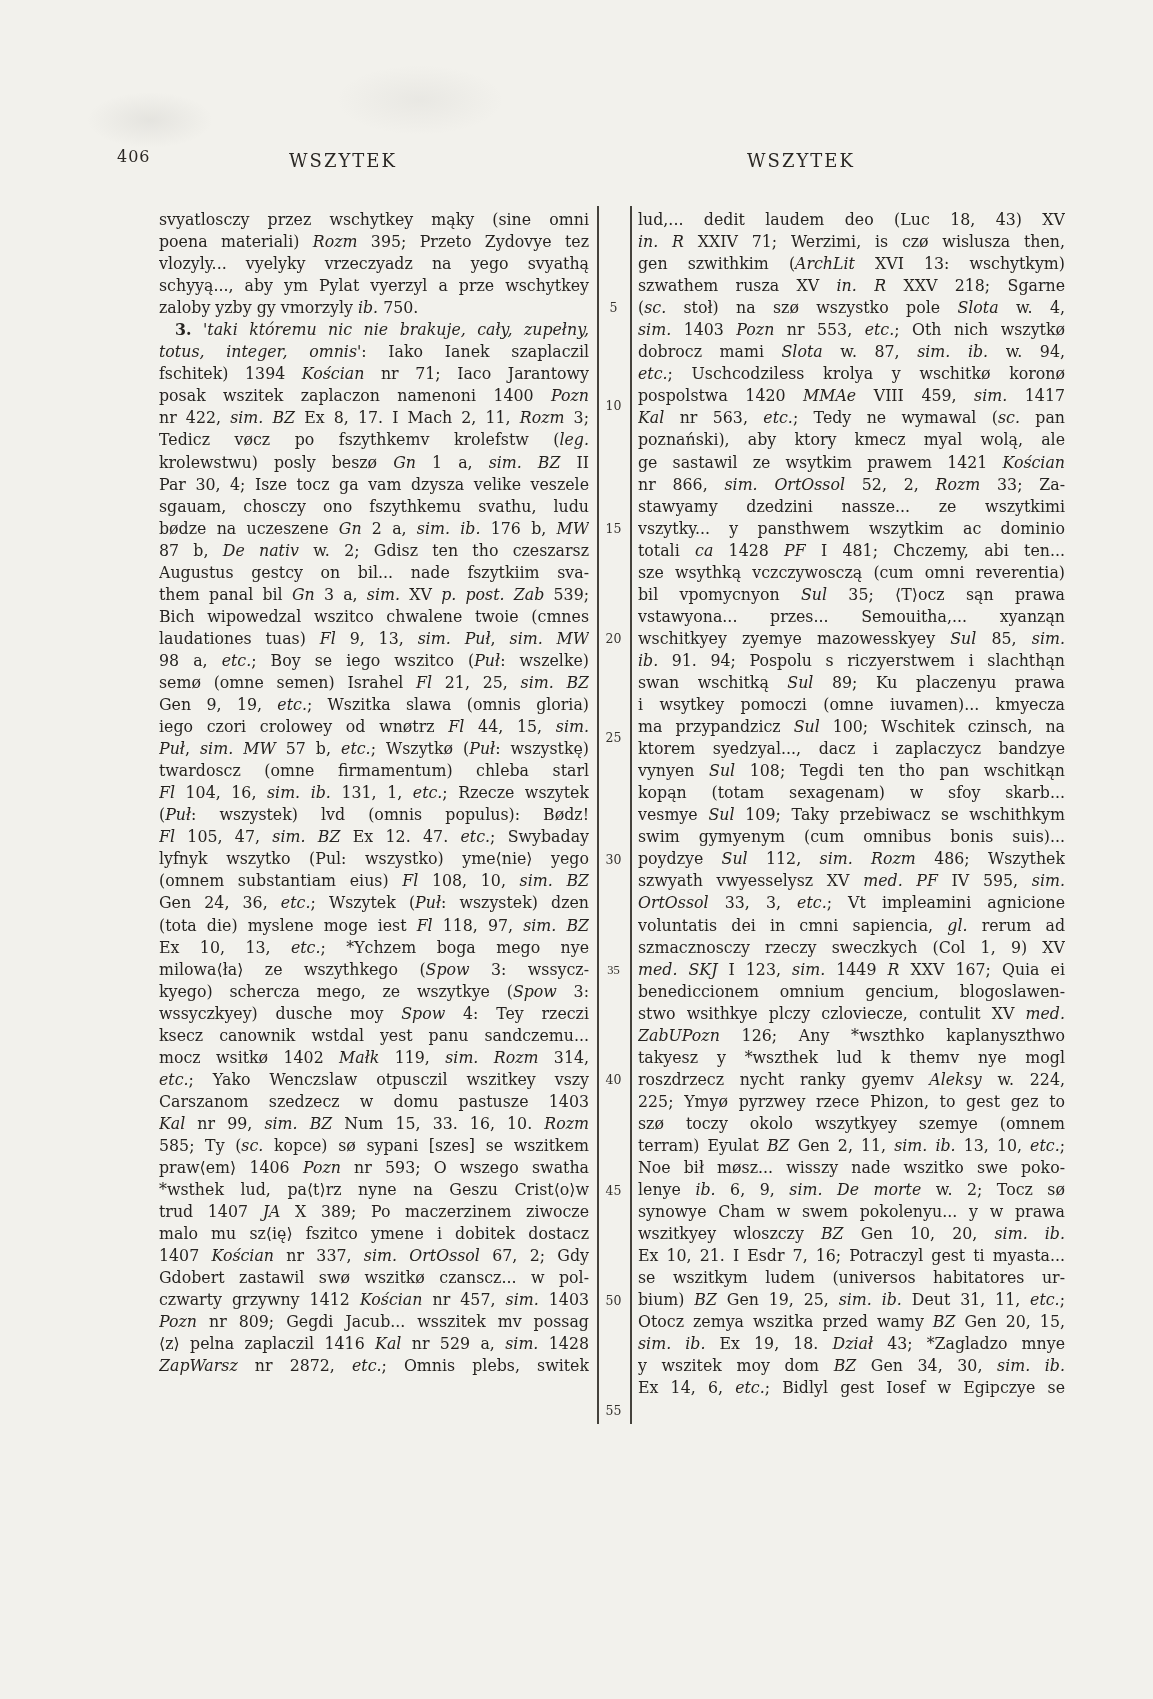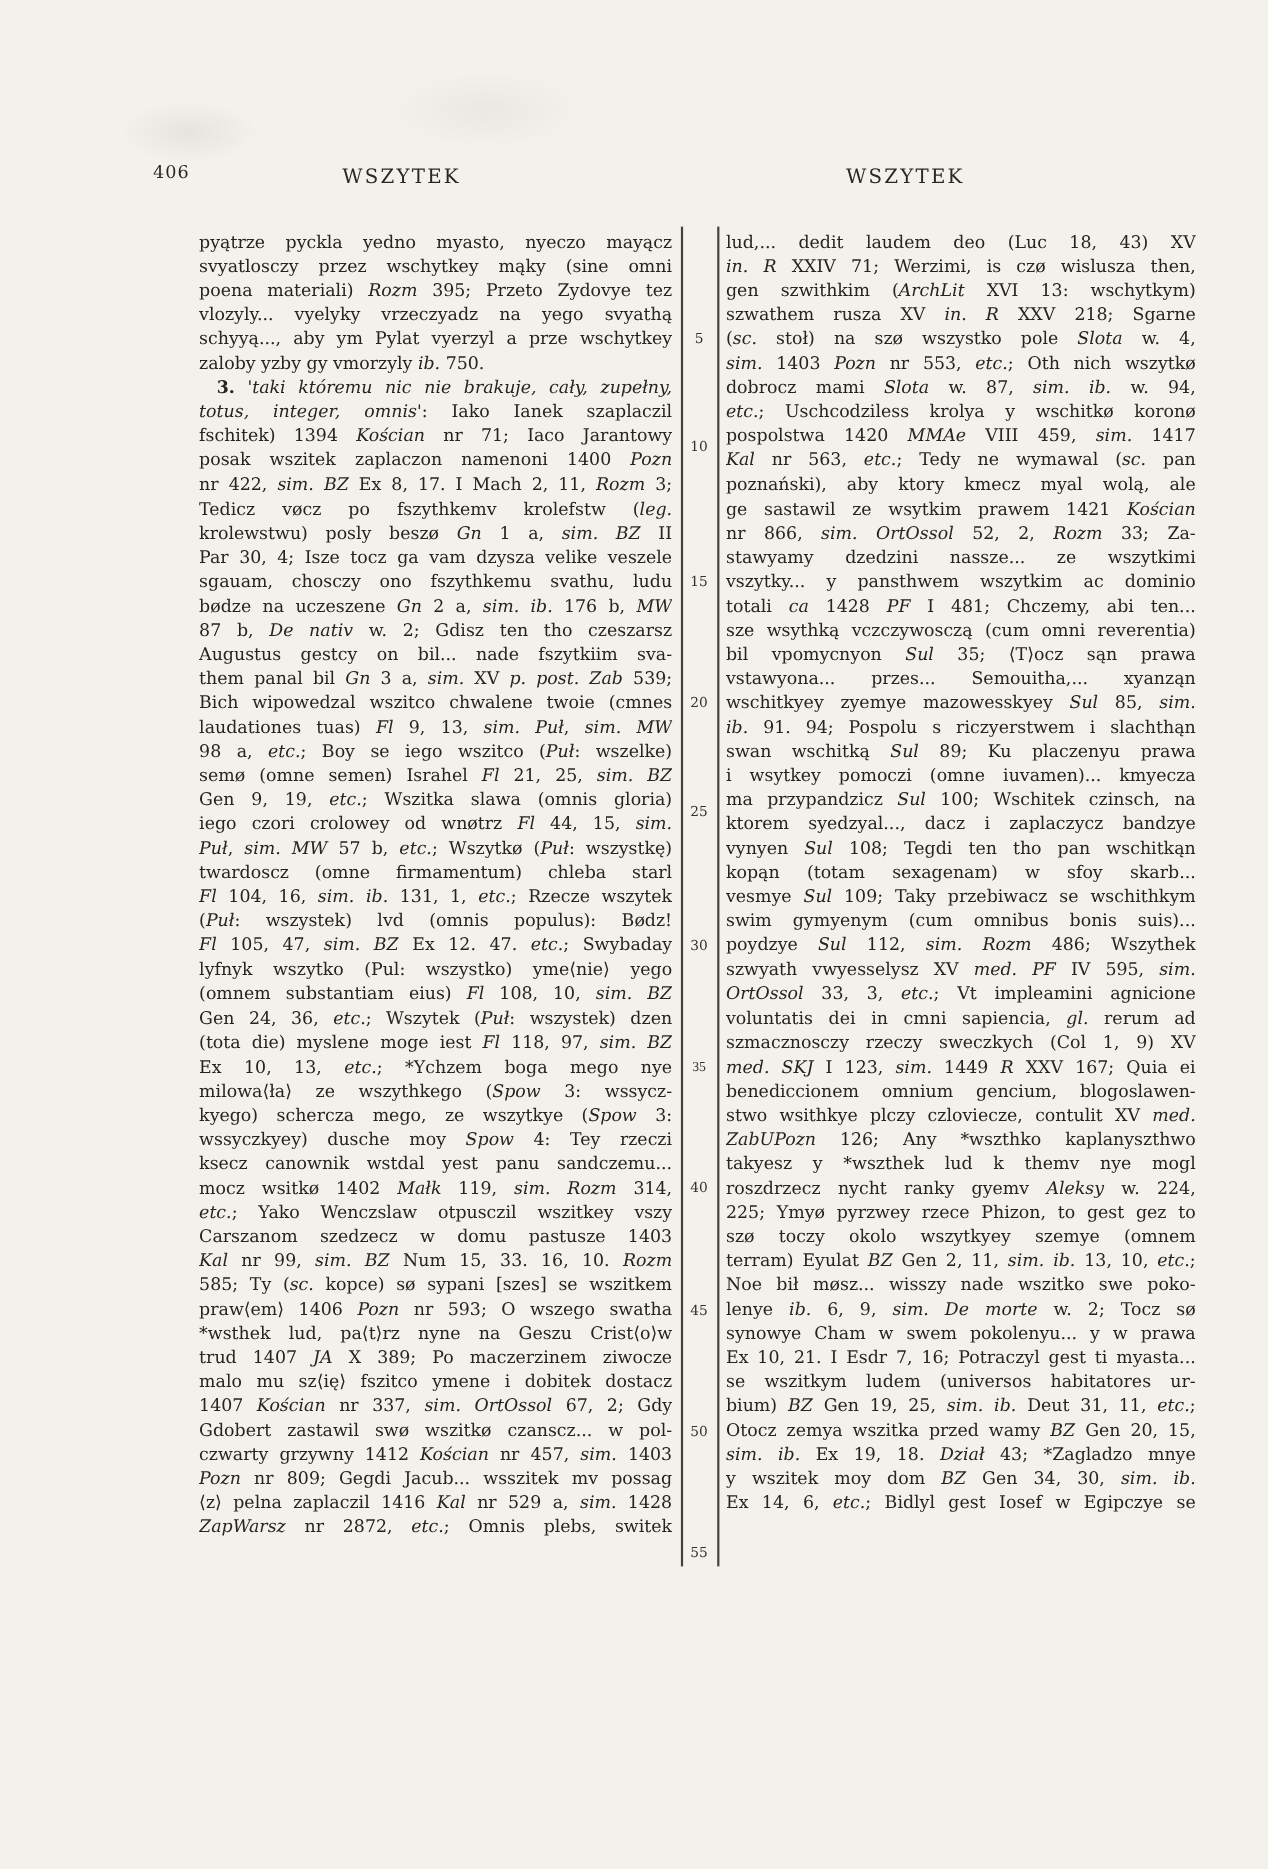--- a/index.html
+++ b/index.html
@@ -13,21 +13,20 @@
     background:var(--paper);
     font-family:"DejaVu Serif","Liberation Serif",serif;
     color:var(--ink);
   }
   .page{
     position:relative;width:1123px;height:1699px;overflow:hidden;
     background:
       radial-gradient(ellipse 90px 40px at 150px 120px, rgba(110,110,110,0.10), rgba(110,110,110,0) 70%),
       radial-gradient(ellipse 120px 50px at 420px 100px, rgba(110,110,110,0.07), rgba(110,110,110,0) 70%),
       var(--paper);
-    margin-left: 22px;
   }
   .pagenum{
     position:absolute;left:117px;top:147px;
     font-size:16px;letter-spacing:1px;color:#2b2824;
   }
   .runhead{
     position:absolute;top:150px;
     font-size:18px;letter-spacing:2px;color:#2b2824;
     transform:translateX(-50%);
     white-space:nowrap;
@@ -70,21 +69,20 @@
 </style>
 </head>
 <body>
 
 <div class="page">
   <div class="pagenum">406</div>
   <div class="runhead left">WSZYTEK</div>
   <div class="runhead right">WSZYTEK</div>
 
   <div class="col colL" id="col-left">
-      <div class="line">pyątrze pyckla yedno myasto, nyeczo mayącz</div>
       <div class="line">svyatlosczy przez wschytkey mąky (sine omni</div>
       <div class="line">poena materiali) <i>Rozm</i> 395; Przeto Zydovye tez</div>
       <div class="line">vlozyly... vyelyky vrzeczyadz na yego svyathą</div>
       <div class="line">schyyą..., aby ym Pylat vyerzyl a prze wschytkey</div>
       <div class="line para-end">zaloby yzby gy vmorzyly <i>ib.</i> 750.</div>
       <div class="line para-indent"><b>3.</b> <i>'taki któremu nic nie brakuje, cały, zupełny,</i></div>
       <div class="line"><i>totus, integer, omnis'</i>: Iako Ianek szaplaczil</div>
       <div class="line">fschitek) 1394 <i>Kościan</i> nr 71; Iaco Jarantowy</div>
       <div class="line">posak wszitek zaplaczon namenoni 1400 <i>Pozn</i></div>
       <div class="line">nr 422, <i>sim. BZ</i> Ex 8, 17. I Mach 2, 11, <i>Rozm</i> 3;</div>
@@ -189,20 +187,21 @@
       <div class="line">stwo wsithkye plczy czloviecze, contulit XV <i>med.</i></div>
       <div class="line"><i>ZabUPozn</i> 126; Any *wszthko kaplanyszthwo</div>
       <div class="line">takyesz y *wszthek lud k themv nye mogl</div>
       <div class="line">roszdrzecz nycht ranky gyemv <i>Aleksy</i> w. 224,</div>
       <div class="line">225; Ymyø pyrzwey rzece Phizon, to gest gez to</div>
       <div class="line">szø toczy okolo wszytkyey szemye (omnem</div>
       <div class="line">terram) Eyulat <i>BZ</i> Gen 2, 11, <i>sim. ib.</i> 13, 10, <i>etc.</i>;</div>
       <div class="line">Noe bił møsz... wisszy nade wszitko swe poko-</div>
       <div class="line">lenye <i>ib.</i> 6, 9, <i>sim. De morte</i> w. 2; Tocz sø</div>
       <div class="line">synowye Cham w swem pokolenyu... y w prawa</div>
+      <div class="line">wszitkyey wloszczy <i>BZ</i> Gen 10, 20, <i>sim. ib.</i></div>
       <div class="line">Ex 10, 21. I Esdr 7, 16; Potraczyl gest ti myasta...</div>
       <div class="line">se wszitkym ludem (universos habitatores ur-</div>
       <div class="line">bium) <i>BZ</i> Gen 19, 25, <i>sim. ib.</i> Deut 31, 11, <i>etc.</i>;</div>
       <div class="line">Otocz zemya wszitka przed wamy <i>BZ</i> Gen 20, 15,</div>
       <div class="line"><i>sim. ib.</i> Ex 19, 18. <i>Dział</i> 43; *Zagladzo mnye</div>
       <div class="line">y wszitek moy dom <i>BZ</i> Gen 34, 30, <i>sim. ib.</i></div>
       <div class="line">Ex 14, 6, <i>etc.</i>; Bidlyl gest Iosef w Egipczye se</div>
     </div>
 </div>
 

